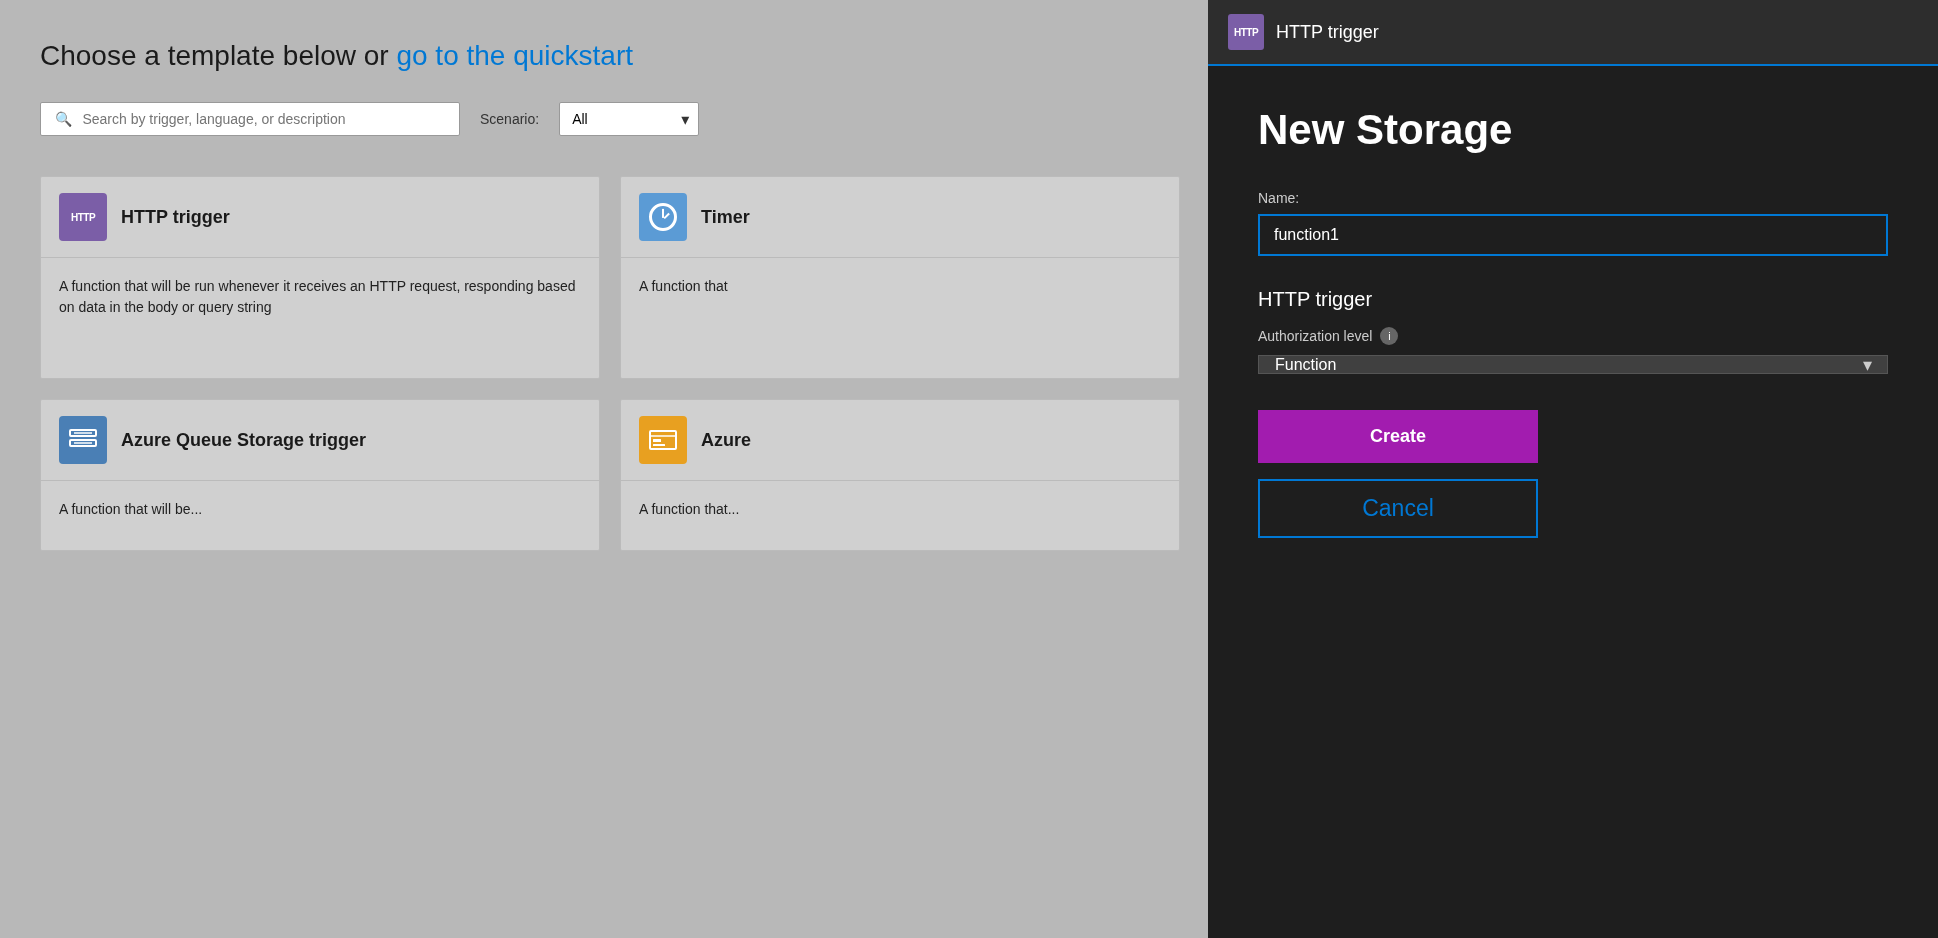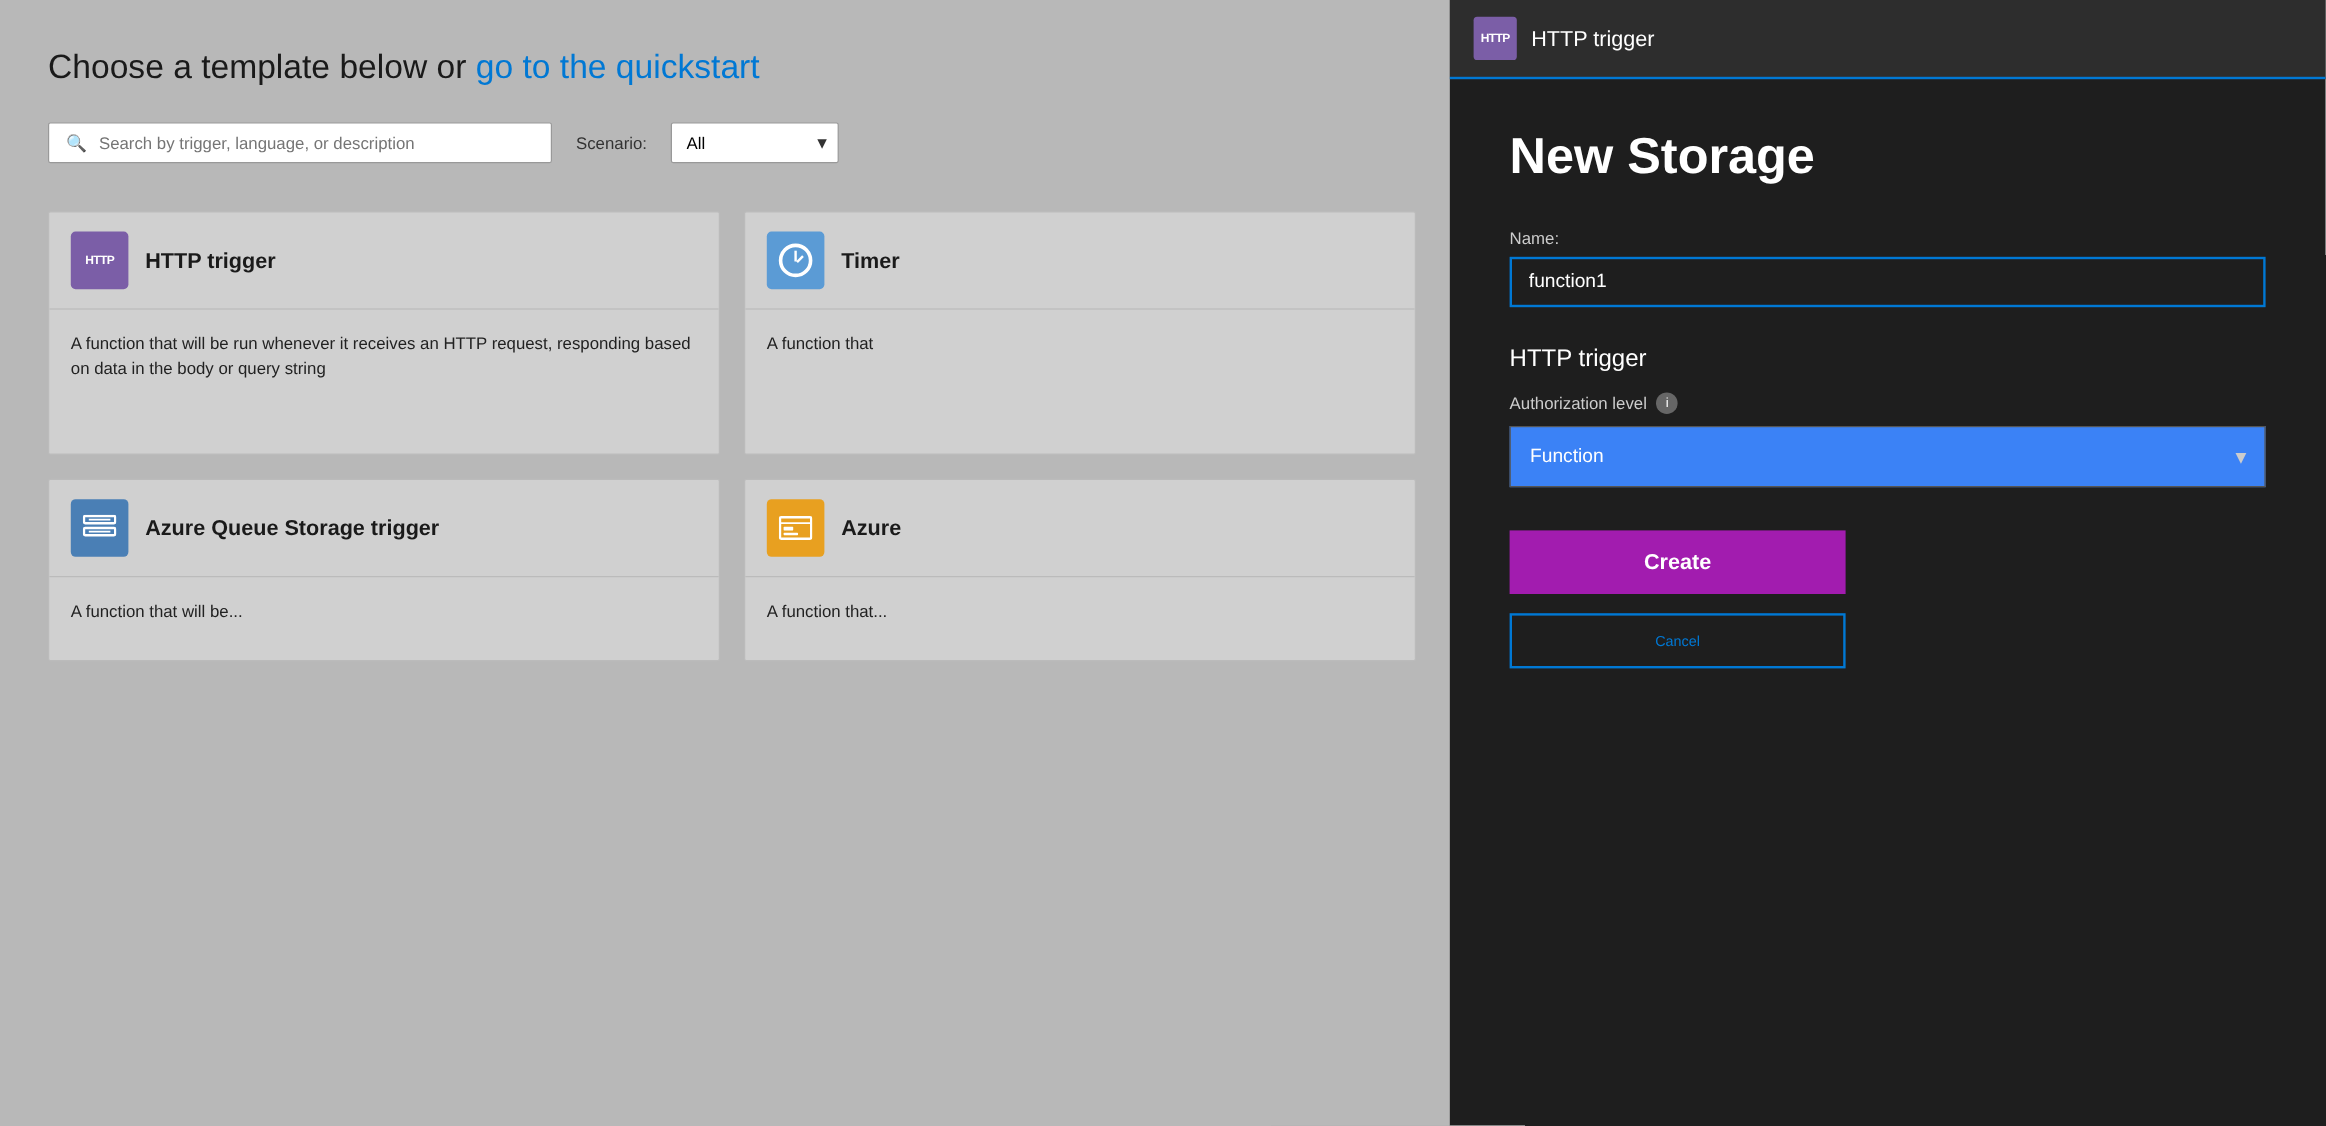--- a/index.html
+++ b/index.html
@@ -249,25 +249,25 @@
       cursor: pointer;
     }
 
     .auth-select-wrapper {
       position: relative;
       margin-bottom: 36px;
     }
 
     .auth-select {
       width: 100%;
-      background: #3b82f6;
+      background: #404040;
       border: 1px solid #555;
       color: white;
       font-size: 16px;
-      padding: 16px 16px;
+      padding: 0 16px;
       appearance: none;
       cursor: pointer;
       outline: none;
     }
 
     .auth-select-wrapper::after {
       content: '▾';
       position: absolute;
       right: 16px;
       top: 50%;
@@ -288,21 +288,21 @@
       margin-bottom: 16px;
       display: block;
       font-weight: 600;
     }
 
     .cancel-btn {
       width: 280px;
       background: transparent;
       color: #0078d4;
       border: 2px solid #0078d4;
-      font-size: 12px;
+      font-size: 23px;
       padding: 14px;
       cursor: pointer;
       display: block;
     }
 
     
     .http-text {
       font-size: 10px;
       font-weight: 800;
       letter-spacing: -0.5px;

